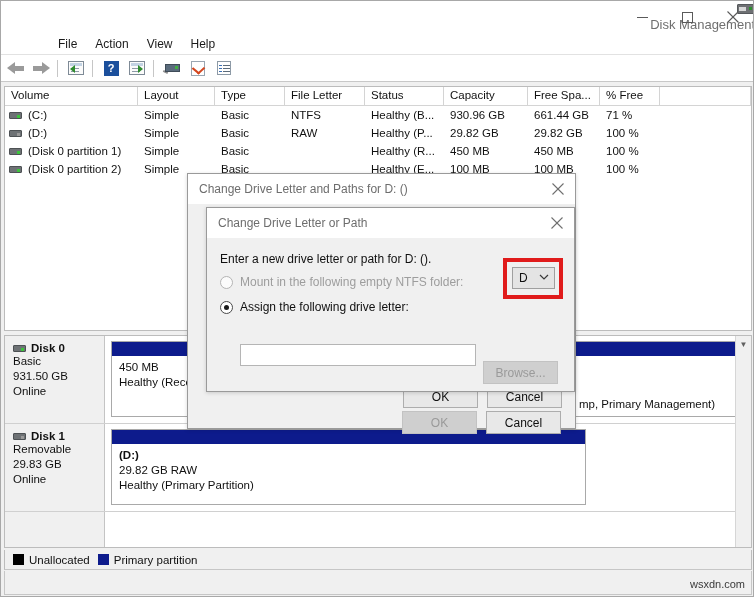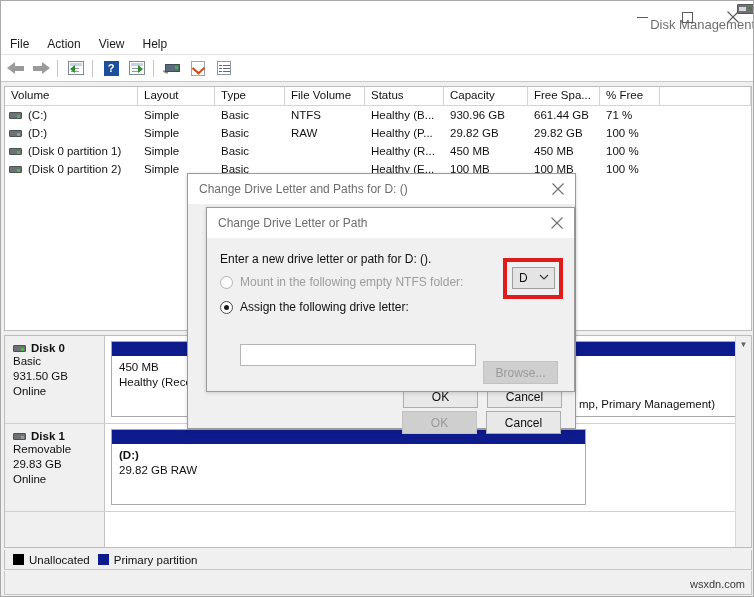--- a/index.html
+++ b/index.html
@@ -50,20 +50,21 @@
     width: 45px; height: 32px; display: flex; align-items: center; justify-content: center;
     color: #4a4a4a;
   }
   .win-btn svg { display: block; }
 
   
   .menubar {
     position: absolute; left: 0; top: 32px; width: 754px; height: 22px;
     background: #ffffff; display: flex; align-items: center;
     border-bottom: 1px solid #e2e2e2;
+    padding-left: 48px;
   }
   .menu-item {
     font-size: 12px; color: #1a1a1a; padding: 2px 9px;
   }
 
   
   .toolbar {
     position: absolute; left: 0; top: 54px; width: 754px; height: 27px;
     background: #ffffff; display: flex; align-items: center;
     border-bottom: 1px solid #c8c8c8;
@@ -352,21 +353,21 @@
           <i style="top:9px"></i>
       </div>
     </div>
   </div>
 
   <div class="vol-wrap">
     <div class="vol-head">
       <div class="vh" style="width:133px">Volume</div>
       <div class="vh" style="width:77px">Layout</div>
       <div class="vh" style="width:70px">Type</div>
-      <div class="vh" style="width:80px">File Volume</div>
+      <div class="vh" style="width:80px">File Letter</div>
       <div class="vh" style="width:79px">Status</div>
       <div class="vh" style="width:84px">Capacity</div>
       <div class="vh" style="width:72px">Free Spa...</div>
       <div class="vh" style="width:60px">% Free</div>
       <div class="vh" style="flex:1"></div>
     </div>
 
     <div class="vol-row">
       <div class="vc first" style="width:133px">
         <span class="mini-drive">
@@ -477,20 +478,21 @@
         <div class="dl">Removable</div>
         <div class="dl">29.83 GB</div>
         <div class="dl">Online</div>
       </div>
       <div class="disk-bars">
         <div class="part" style="flex:0 0 475px">
           <div class="cap"></div>
           <div class="pbody">
             <div class="pl bold">(D:)</div>
             <div class="pl">29.82 GB RAW</div>
+            <div class="pl">Healthy (Primary Partition)</div>
           </div>
         </div>
       </div>
       <div class="vscroll"></div>
     </div>
 
     <div class="disk-row" style="height:35px; border-bottom:none;">
       <div class="disk-info" style="padding:0"></div>
       <div class="disk-bars"></div>
       <div class="vscroll">

